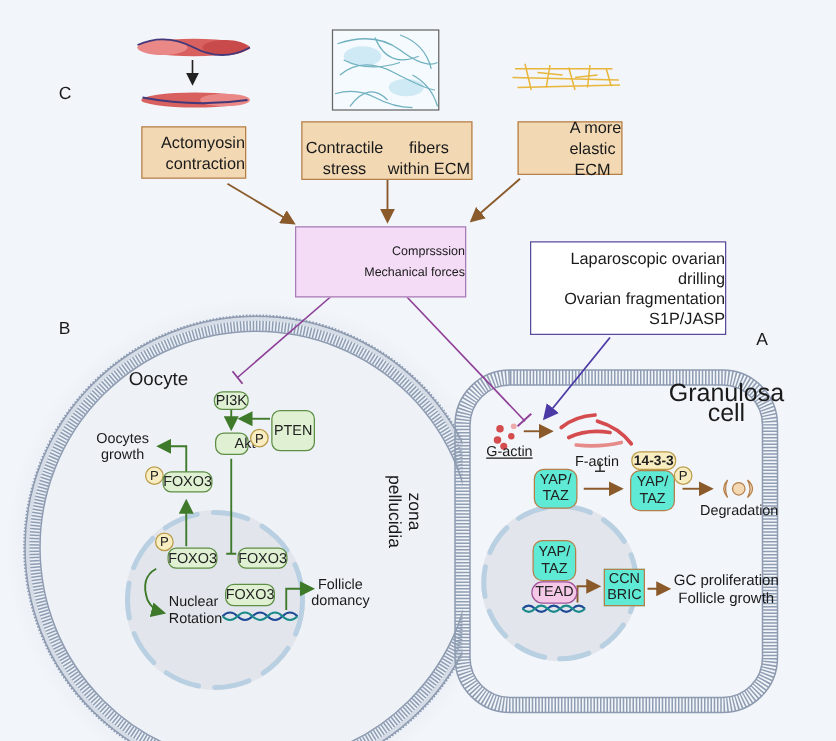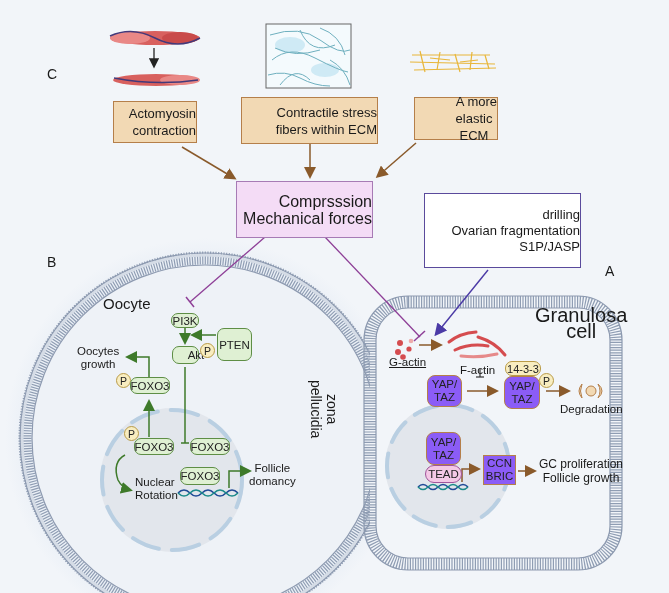--- a/index.html
+++ b/index.html
@@ -1,25 +1,25 @@
 <!DOCTYPE html>
 <html><head>
 <meta charset="utf-8">
 <style>
   html,body{margin:0;padding:0;}
   body{width:669px;height:593px;background:#f2f5f9;position:relative;overflow:hidden;font-family:"Liberation Sans",sans-serif;color:#1a1a1a;}
   svg#dia{position:absolute;left:0;top:0;}
   .lbl{position:absolute;font-size:13px;line-height:15px;text-align:center;white-space:nowrap;}
   .box{position:absolute;box-sizing:border-box;display:flex;align-items:flex-end;justify-content:center;text-align:center;font-size:13px;line-height:17px;}
   .tan{background:#f2d9b4;border:1.5px solid #b57f4a;}
-  .pink{background:#f4dcf6;border:1.5px solid #a77bb5;font-size:16px;}
+  .pink{background:#f4dcf6;border:1.5px solid #a77bb5;font-size:10px;}
   .white{background:#ffffff;border:1.5px solid #5a4a9c;}
   .g{position:absolute;box-sizing:border-box;background:#dff0d3;border:1.3px solid #5e8e45;border-radius:7px;font-size:11.5px;display:flex;align-items:center;justify-content:center;color:#222;}
   .p{position:absolute;box-sizing:border-box;width:15px;height:15px;border-radius:50%;background:#f8edc0;border:1.2px solid #b99b48;font-size:10.5px;display:flex;align-items:center;justify-content:center;color:#222;}
-  .y{position:absolute;box-sizing:border-box;background:#8b5cf6;border:1.3px solid #b57f4a;border-radius:8px;font-size:11.5px;line-height:13px;display:flex;align-items:center;justify-content:center;text-align:left;color:#222;}
+  .y{position:absolute;box-sizing:border-box;background:#5eead4;border:1.3px solid #b57f4a;border-radius:8px;font-size:11.5px;line-height:13px;display:flex;align-items:center;justify-content:center;text-align:left;color:#222;}
   .big{font-size:14px;}
   .sec{position:absolute;font-size:14px;}
   .small{font-size:11.5px;line-height:13px;}
 </style>
 </head>
 <body>
 
 <svg id="dia" width="669" height="593" viewBox="0 0 669 593">
   <defs>
     <marker id="mBrown" markerWidth="8" markerHeight="8" refX="6" refY="4" orient="auto">
@@ -168,35 +168,36 @@
 </svg>
 
 <div class="sec" style="left:47px;top:66px;">C</div>
 <div class="sec" style="left:47px;top:254px;">B</div>
 <div class="sec" style="left:605px;top:263px;">A</div>
 
 <div class="box tan" style="left:113px;top:101px;width:84px;height:42px;flex-direction:column;">
   <span>Actomyosin</span>
   <span>contraction</span>
 </div>
-<div class="box tan" style="left:241px;top:97px;width:137px;height:47px;flex-direction:column;">
+<div class="box tan" style="left:241px;top:97px;width:137px;height:47px;flex-direction:row;">
   <span>Contractile stress</span>
   <span>fibers within ECM</span>
 </div>
 <div class="box tan" style="left:414px;top:97px;width:84px;height:43px;flex-direction:column;padding-left:36px;">
   <span>A more</span>
   <span>elastic ECM</span>
 </div>
 
 <div class="box pink" style="left:236px;top:181px;width:137px;height:57px;flex-direction:column;">
   <span>Comprsssion</span>
   <span>Mechanical forces</span>
 </div>
 
 <div class="box white" style="left:424px;top:193px;width:157px;height:75px;flex-direction:column;line-height:16px;">
+  <span>Laparoscopic ovarian</span>
   <span>drilling</span>
   <span>Ovarian fragmentation</span>
   <span>S1P/JASP</span>
 </div>
 
 <div class="lbl big" style="left:103px;top:296px;font-size:15px;text-align:right;">Oocyte</div>
 <div class="lbl big" style="left:340px;top:380px;transform:rotate(90deg);transform-origin:left top;text-align:center;line-height:16px;">
   <div>zona</div>
   <div>pellucidia</div>
 </div>
@@ -226,21 +227,21 @@
 <div class="lbl big" style="left:535px;top:307px;font-size:20px;line-height:16px;">
   <div>Granulosa</div>
   <div>cell</div>
 </div>
 <div class="lbl small" style="left:389px;top:356px;text-decoration:underline;">G-actin</div>
 <div class="lbl small" style="left:460px;top:364px;">F-actin</div>
 <div class="y" style="left:427px;top:375px;width:35px;height:32px;flex-direction:column;">
   <span>YAP/</span>
   <span>TAZ</span>
 </div>
-<div class="g" style="left:505px;top:361px;width:36px;height:15px;background:#f8edc0;border-color:#b99b48;font-size:11px;">14-3-3</div>
+<div class="g" style="left:505px;top:361px;width:36px;height:15px;background:#f8edc0;border-color:#b99b48;font-size:11px;font-weight:bold;">14-3-3</div>
 <div class="y" style="left:504px;top:376px;width:36px;height:33px;flex-direction:column;">
   <span>YAP/</span>
   <span>TAZ</span>
 </div>
 <div class="p" style="left:539px;top:373px;">P</div>
 <div class="lbl small" style="left:560px;top:403px;">Degradation</div>
 <div class="y" style="left:426px;top:432px;width:35px;height:33px;flex-direction:column;">
   <span>YAP/</span>
   <span>TAZ</span>
 </div>

